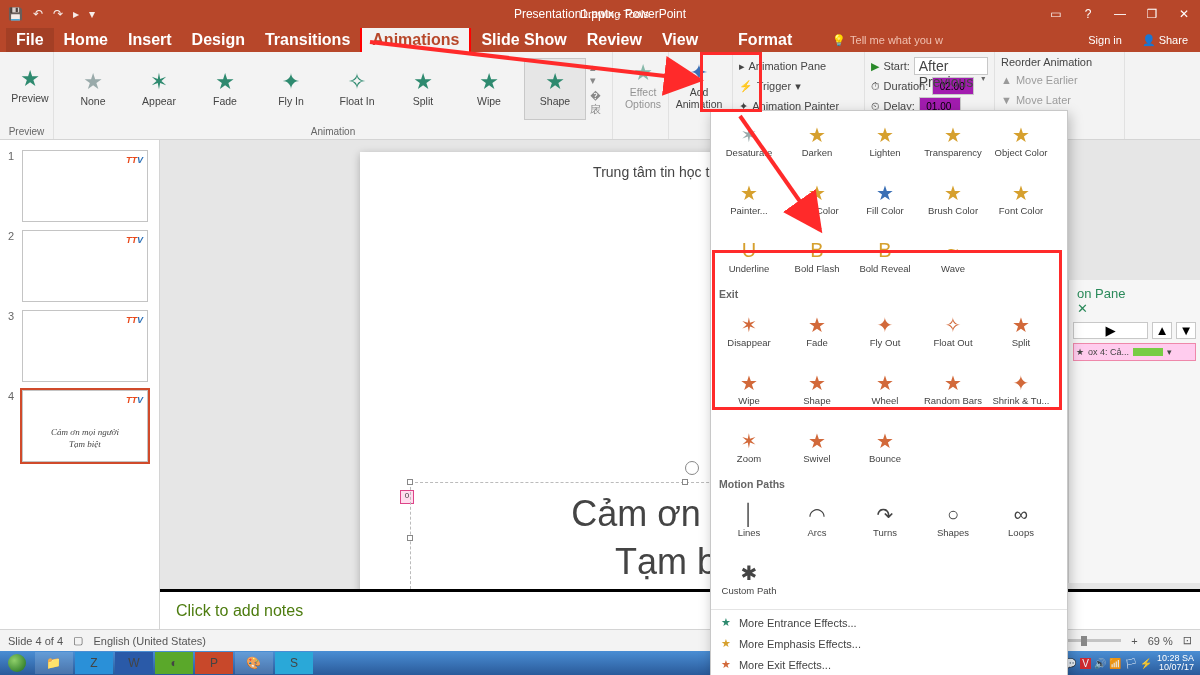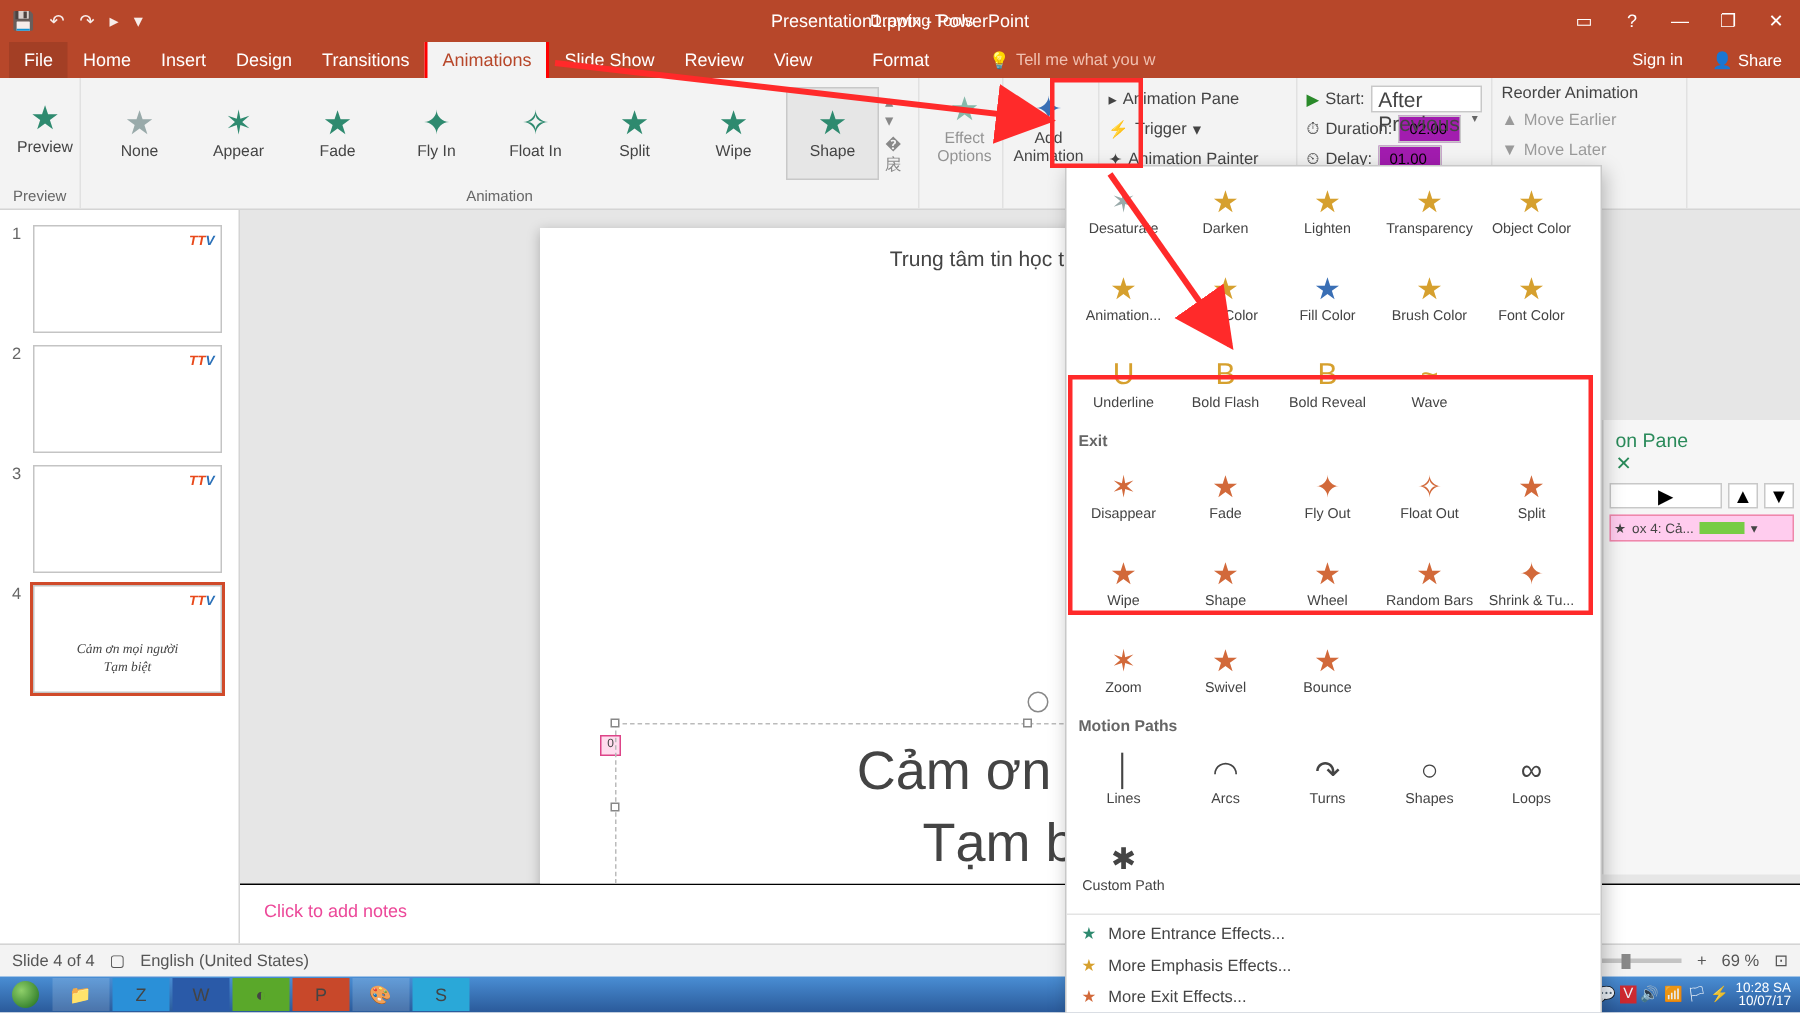--- a/index.html
+++ b/index.html
@@ -9,21 +9,21 @@
   .titlebar { height: 28px; background: #b7472a; color: #fff; display: flex; align-items: center; position: relative; }
   .qat { display: flex; align-items: center; gap: 10px; padding-left: 8px; }
   .qat span { font-size: 12px; opacity: .9; }
   .title-center { position: absolute; left: 50%; transform: translateX(-50%); font-size: 12px; display:flex; gap:40px;}
   .window-ctrl { position: absolute; right: 0; display: flex; }
   .window-ctrl div { width: 32px; height: 28px; display:flex; align-items:center; justify-content:center; font-size:12px; }
   .tool-tab { position:absolute; left:570px; top:0; height:28px; font-size:11px; display:flex; align-items:center; padding:0 10px;}
 
   
   .tabs { height: 24px; background: #b7472a; display: flex; align-items: stretch; padding-left: 6px; color:#fff;}
-  .tab { padding: 0 10px; font-size: 12px; display:flex; align-items:center; cursor:pointer;}
+  .tab { padding: 0 10px; font-size: 16px; display:flex; align-items:center; cursor:pointer;font-weight:bold;}
   .tab.file { background: #a33f25; }
   .tab.active { background: #f3f3f3; color: #b7472a; border:2px solid red; border-bottom:none; margin-top:-2px;}
   .tab.format { margin-left: 20px;}
   .tell-me { margin-left: 30px; color: #f0c0b0; font-size:11px; display:flex; align-items:center; gap:4px;}
   .tabs .right { margin-left:auto; display:flex; gap:20px; padding-right:12px; align-items:center;}
 
   
   .ribbon { height: 88px; background: #f3f3f3; border-bottom: 1px solid #d4d4d4; display: flex; position:relative; }
   .group { border-right: 1px solid #e1e1e1; padding: 2px 6px 0 6px; display:flex; flex-direction:column; }
   .group-label { text-align:center; font-size:10px; color:#666; margin-top:auto; padding-bottom:2px;}
@@ -58,21 +58,21 @@
   .slide { width:640px; height:460px; background:#fff; box-shadow:0 2px 8px rgba(0,0,0,.25); position:relative; font-family:"Times New Roman",serif;}
   .slide .topline { text-align:center; font-size:14px; padding-top:12px;}
   .slide .biglogo { position:absolute; right:0; top:40px; font-size:80px; font-weight:bold; line-height:.8;}
   .slide .biglogo .t1{color:#e8491b;}
   .slide .textbox { position:absolute; left:50px; top:330px; width:550px; border:1px dashed #bbb; padding:10px; text-align:center;}
   .slide .textbox .line1{font-size:36px;} .slide .textbox .line2{font-size:36px; margin-top:6px;}
   .slide .tag { position:absolute; left:40px; top:338px; width:14px; height:14px; border:1px solid #d48; background:#fde; font-size:8px; text-align:center;}
   .handle { width:6px; height:6px; border:1px solid #888; background:#fff; position:absolute;}
   .rot { position:absolute; left:50%; top:-22px; width:14px; height:14px; border-radius:50%; border:1px solid #888;}
   
-  .notes { height:40px; background:#fff; border-top:1px solid #000000; padding:10px 16px; color:#ec4899; font-size:12px;}
+  .notes { height:40px; background:#fff; border-top:3px solid #000000; padding:10px 16px; color:#4d7c0f; font-size:16px;}
 
   
   .anim-panel { position:absolute; left:710px; top:110px; width:358px; background:#fff; border:1px solid #c8c8c8; box-shadow:2px 4px 12px rgba(0,0,0,.25); z-index:30;}
   .anim-section-title { font-size:10.5px; color:#666; padding:3px 8px 1px 8px; font-weight:bold;}
   .anim-grid { display:flex; flex-wrap:wrap; padding:0 4px;}
   .anim-cell { width:68px; height:58px; display:flex; flex-direction:column; align-items:center; justify-content:center; gap:0; font-size:9.5px; color:#444; cursor:pointer;}
   .anim-cell .ic { font-size:20px; height:24px; display:flex; align-items:center;}
   .anim-sep { border-top:1px solid #e4e4e4; margin:2px 0;}
   .anim-more { padding:4px 10px; font-size:11px; display:flex; align-items:center; gap:8px; cursor:pointer;}
 
@@ -315,21 +315,21 @@
     <div class="anim-cell">
         <span class="ic gold">★</span>
         <span>Transparency</span>
       </div>
     <div class="anim-cell">
         <span class="ic gold">★</span>
         <span>Object Color</span>
       </div>
     <div class="anim-cell">
         <span class="ic gold">★</span>
-        <span>Animation...</span>
+        <span>Painter...</span>
       </div>
     <div class="anim-cell">
         <span class="ic gold">★</span>
         <span>Line Color</span>
       </div>
     <div class="anim-cell">
         <span class="ic blue">★</span>
         <span>Fill Color</span>
       </div>
     <div class="anim-cell">

